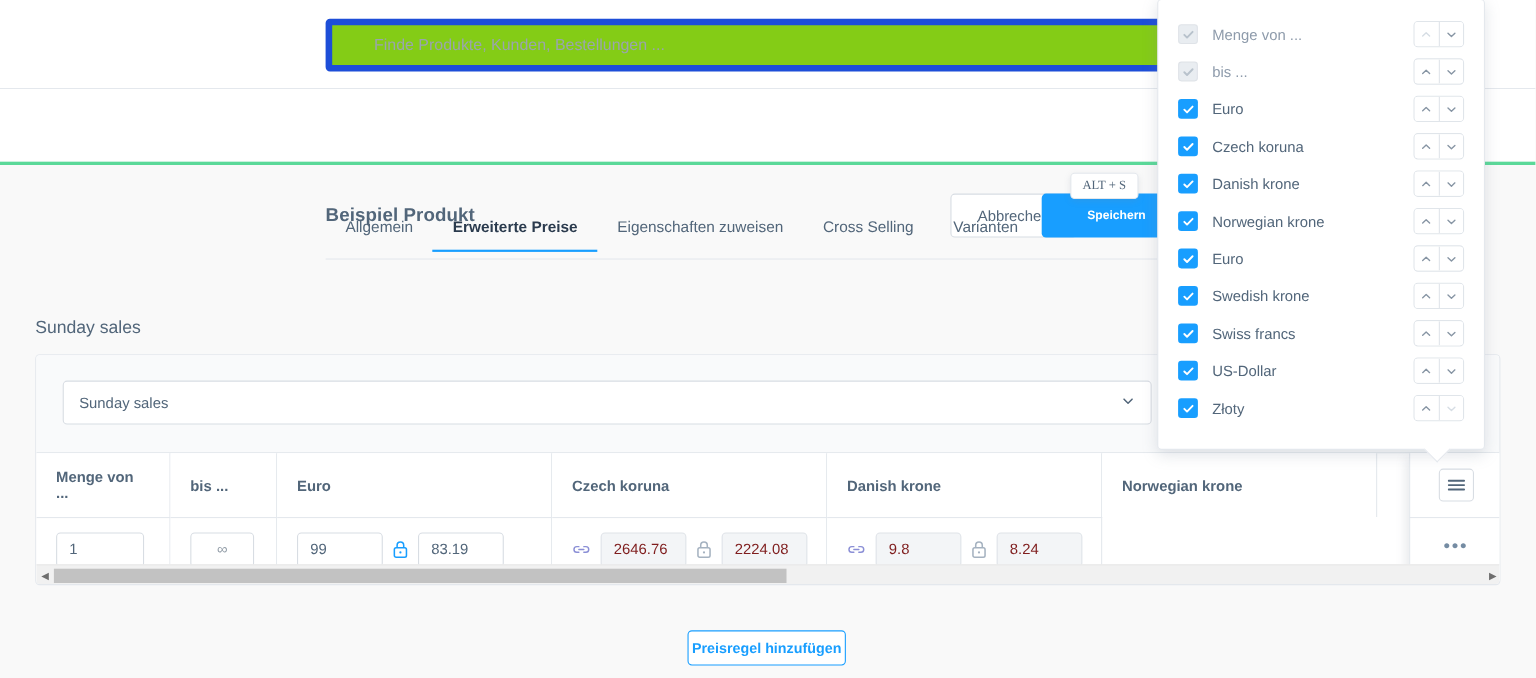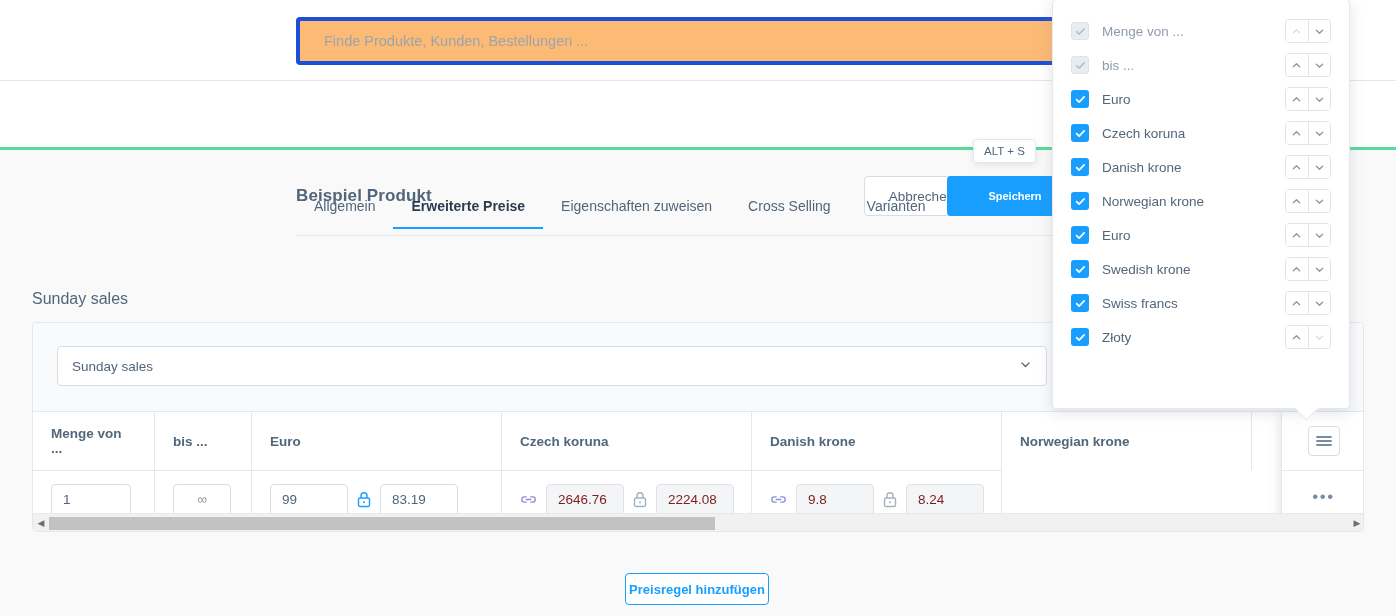--- a/index.html
+++ b/index.html
@@ -14,22 +14,22 @@
   
   .topbar {
     position: absolute; left: 0; top: 0; width: 1396px; height: 81px;
     background: #ffffff; border-bottom: 1px solid #e4e8ed;
   }
   .search-wrap {
     position: absolute; left: 296px; top: 17px; width: 790px; height: 48px;
   }
   .search-input {
     width: 100%; height: 100%;
-    border: 4px solid #1d4ed8; border-radius: 4px; background: #fdba74;
-    padding: 0 24px; font-size: 14.5px; color: #4a545b;
+    border: 6px solid #1d4ed8; border-radius: 4px; background: #84cc16;
+    padding: 0 38px; font-size: 14.5px; color: #4a545b;
     font-family: "Liberation Sans", sans-serif;
   }
   .search-input::placeholder { color: #9aa5ad; }
 
   
   .smartbar {
     position: absolute; left: 0; top: 81px; width: 1396px; height: 66px;
     background: #ffffff;
   }
   .smartbar-green {
@@ -55,24 +55,24 @@
     font-family: "Liberation Sans", sans-serif;
     margin-left: 40px;
   }
   .btn-save {
     position: absolute; left: 947px; top: 95px; width: 136px; height: 40px;
     border: none; border-radius: 4px; background: #189eff;
     font-size: 11px; font-weight: bold; color: #fff; cursor: pointer;
     font-family: "Liberation Sans", sans-serif;
   }
   .tooltip {
-    position: absolute; left: 973px; top: 139px;
+    position: absolute; left: 973px; top: 157px;
     background: #fff; border: 1px solid #e4e8ed; border-radius: 4px;
     box-shadow: 0 2px 6px rgba(120,134,148,.18);
-    padding: 5px 10px; font-size: 11.5px; color: #52667a;
+    padding: 5px 10px; font-size: 11.5px; color: #52667a; font-family: Liberation Serif, serif;
   }
 
   
   .tabs {
     position: absolute; left: 296px; top: 190px; width: 790px; height: 46px;
     display: flex; align-items: flex-start;
   }
   .tab {
     padding: 8px 18px 15px 18px; font-size: 14px; color: #52667a;
     cursor: pointer; position: relative; white-space: nowrap;
@@ -542,20 +542,40 @@
             </svg>
           </div>
         </span>
       </div>
       <div class="dd-item">
         <span class="cbx">
           <svg width="11" height="11" viewBox="0 0 12 12">
             <path d="M1.8 6.2 L4.5 8.9 L10 3.2" fill="none" stroke="#ffffff" stroke-width="1.9" stroke-linecap="round" stroke-linejoin="round"></path>
           </svg>
         </span>
+        <span class="dd-label">US-Dollar</span>
+        <span class="sorter">
+          <div>
+            <svg width="11" height="11" viewBox="0 0 14 14">
+              <path d="M3 8.6 L7 4.8 L11 8.6" fill="none" stroke="#8795a4" stroke-width="1.6" stroke-linecap="round" stroke-linejoin="round"></path>
+            </svg>
+          </div>
+          <div>
+            <svg width="11" height="11" viewBox="0 0 14 14">
+              <path d="M3 5.4 L7 9.2 L11 5.4" fill="none" stroke="#8795a4" stroke-width="1.6" stroke-linecap="round" stroke-linejoin="round"></path>
+            </svg>
+          </div>
+        </span>
+      </div>
+      <div class="dd-item">
+        <span class="cbx">
+          <svg width="11" height="11" viewBox="0 0 12 12">
+            <path d="M1.8 6.2 L4.5 8.9 L10 3.2" fill="none" stroke="#ffffff" stroke-width="1.9" stroke-linecap="round" stroke-linejoin="round"></path>
+          </svg>
+        </span>
         <span class="dd-label">Złoty</span>
         <span class="sorter">
           <div>
             <svg width="11" height="11" viewBox="0 0 14 14">
               <path d="M3 8.6 L7 4.8 L11 8.6" fill="none" stroke="#8795a4" stroke-width="1.6" stroke-linecap="round" stroke-linejoin="round"></path>
             </svg>
           </div>
           <div>
             <svg width="11" height="11" viewBox="0 0 14 14">
               <path d="M3 5.4 L7 9.2 L11 5.4" fill="none" stroke="#d6dde4" stroke-width="1.6" stroke-linecap="round" stroke-linejoin="round"></path>

